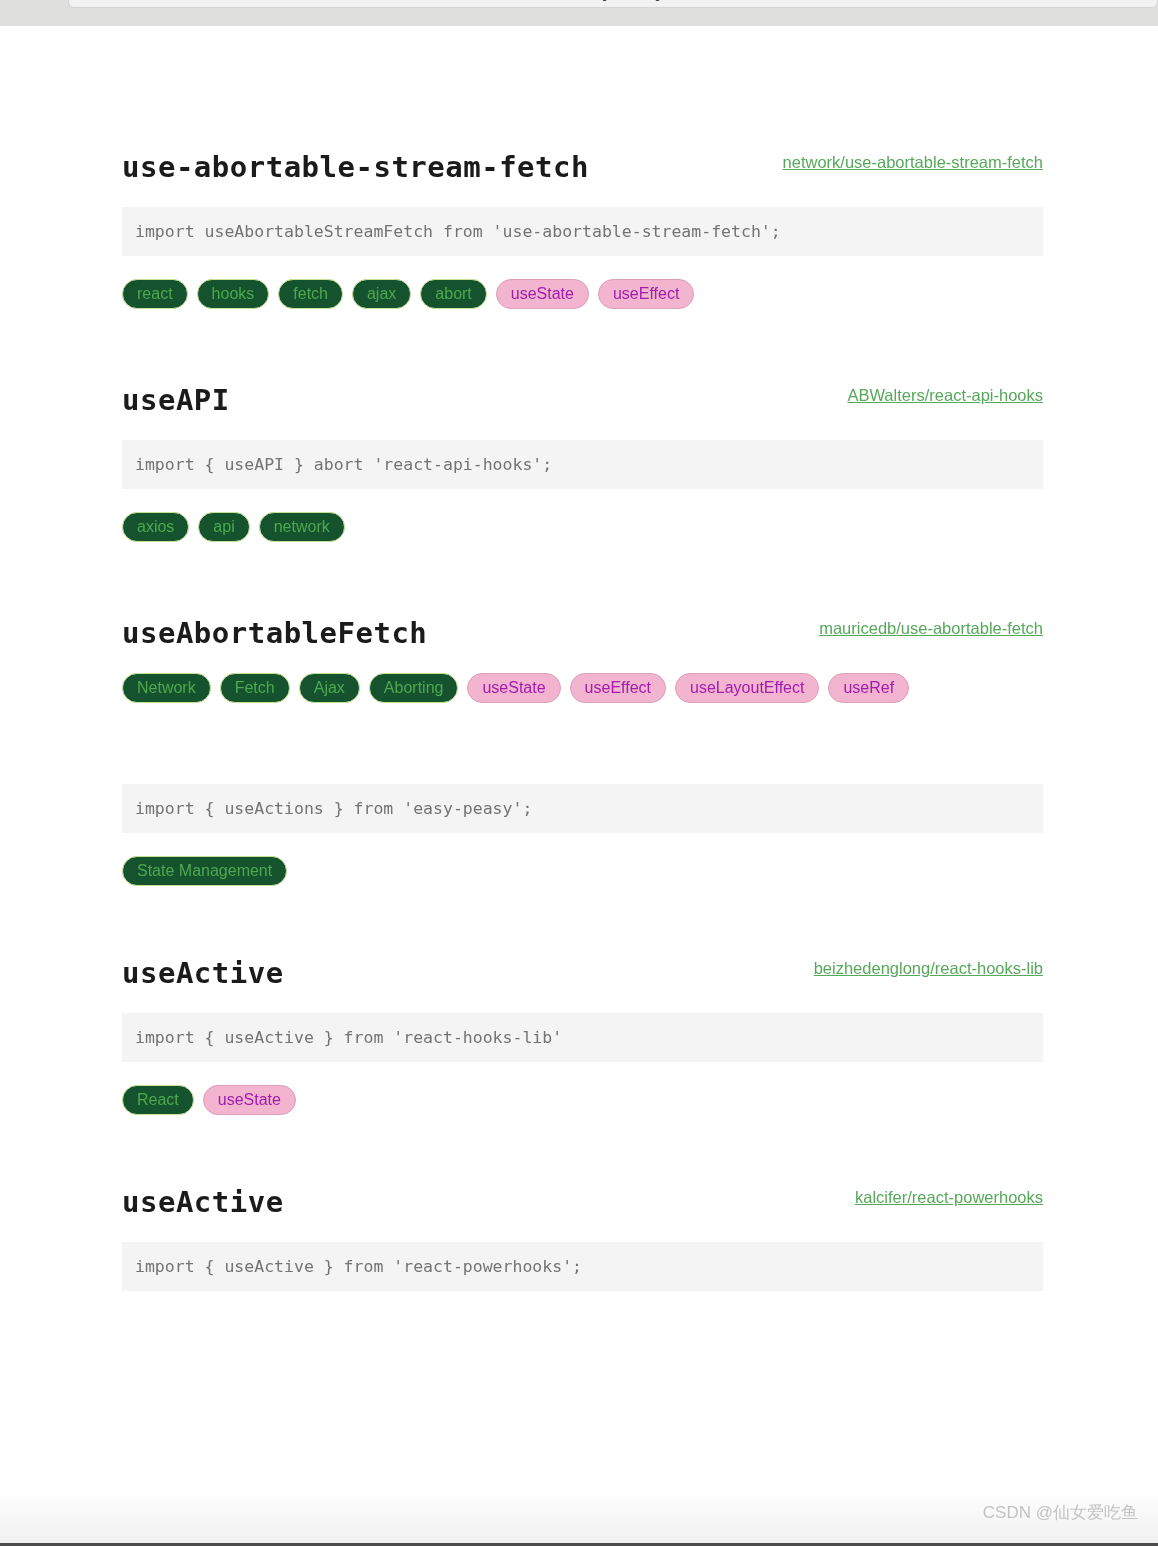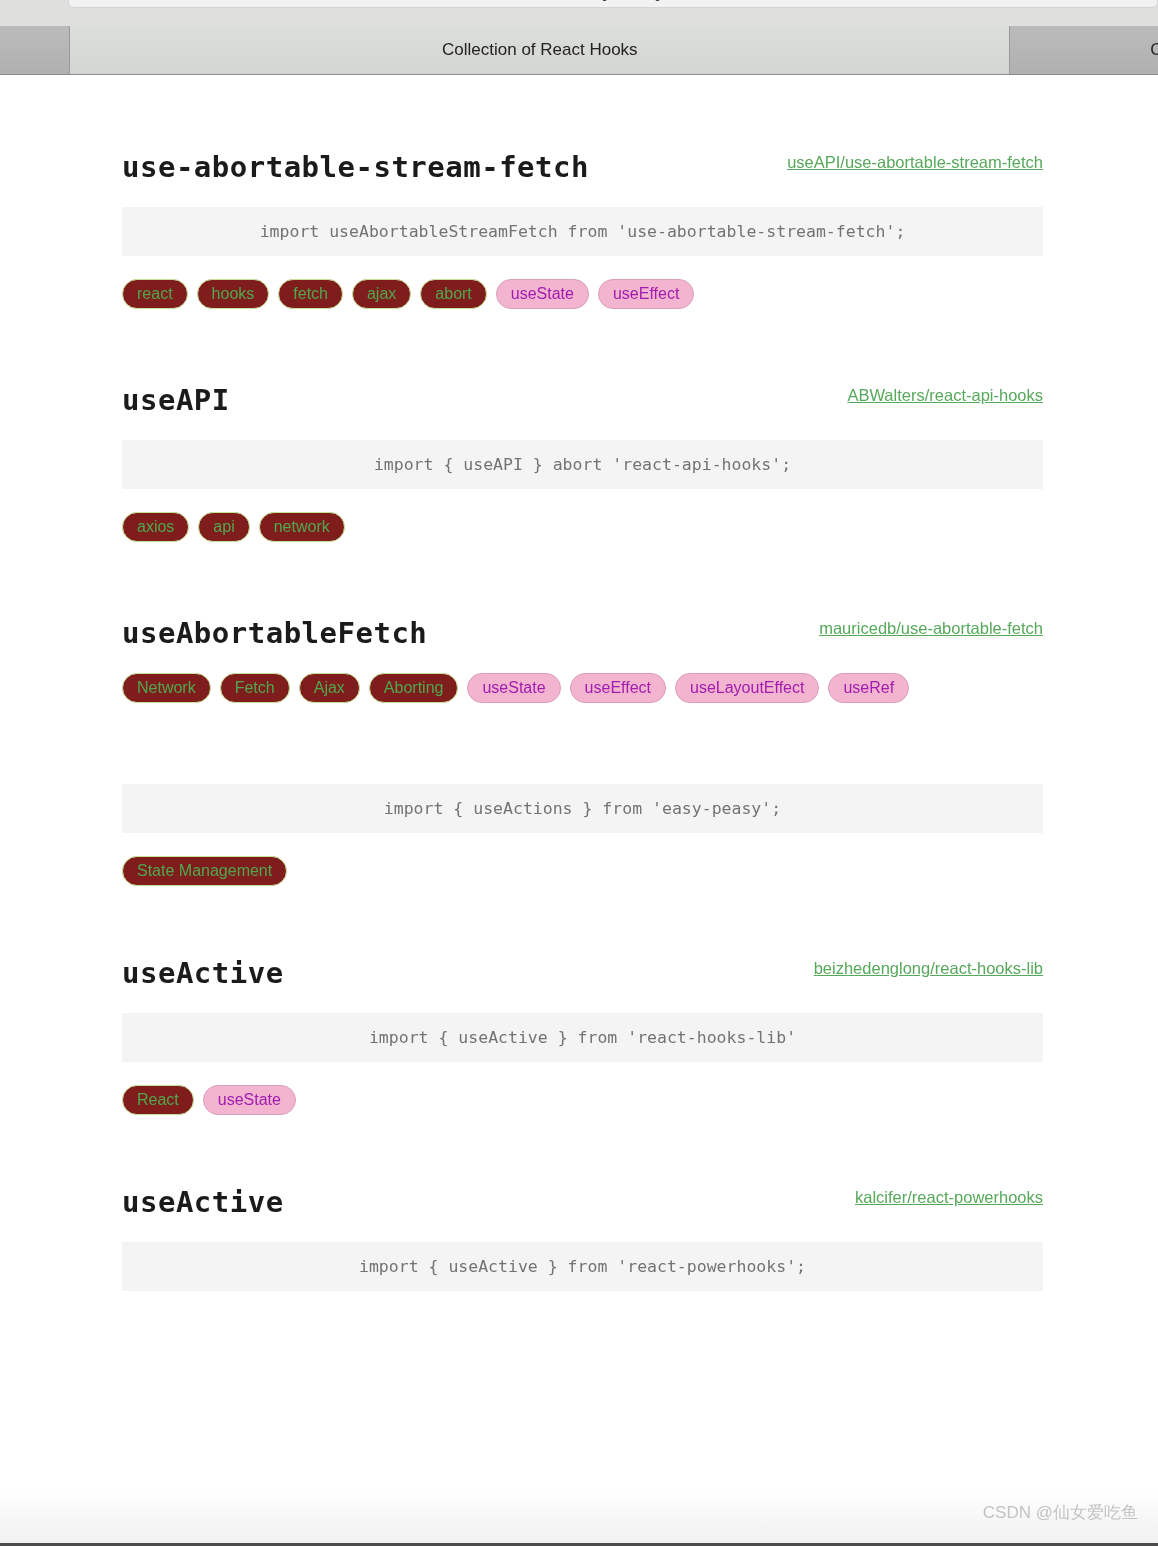--- a/index.html
+++ b/index.html
@@ -89,21 +89,20 @@
     top: 76px; left: 0;
     width: 1158px;
     height: 1470px;
     background: #ffffff;
     overflow: hidden;
   }
 
   .hook {
     position: relative;
     padding: 0 115px 0 122px;
-    text-align: center;
   }
   .hook-head {
     position: relative;
     display: block;
     height: 46px;
   }
   .hook-title {
     position: absolute;
     left: 0;
     bottom: 0;
@@ -144,21 +143,21 @@
     display: inline-flex;
     align-items: center;
     height: 30px;
     padding: 0 14px;
     border-radius: 15px;
     font-size: 16px;
     line-height: 1;
     white-space: nowrap;
   }
   .tag.green {
-    background: #7f1d1d;
+    background: #14532d;
     border: 1px solid #c6e297;
     color: #4fa84f;
   }
   .tag.pink {
     background: #f2b4ce;
     border: 1px solid #dba0b9;
     color: #a21caf;
   }
 
   .spacer-sm { height: 58px; }
@@ -188,40 +187,29 @@
 <body>
 
 <div id="app">
 
   <div class="chrome-top">
     <div class="chrome-omnibox-tail"></div>
     <div class="chrome-descender" style="left:602px"></div>
     <div class="chrome-descender" style="left:655px"></div>
   </div>
 
-  <div class="tabstrip">
-    <div class="tab inactive">
-      <span></span>
-    </div>
-    <div class="tab active">
-      <span>Collection of React Hooks</span>
-    </div>
-    <div class="tab partial">
-      <span>C</span>
-    </div>
-  </div>
 
   <div class="page">
 
     <div class="spacer-lg"></div>
 
     <div class="hook">
       <div class="hook-head">
         <div class="hook-title">use-abortable-stream-fetch</div>
-        <a class="hook-repo" href="#">useAPI/use-abortable-stream-fetch</a>
+        <a class="hook-repo" href="#">network/use-abortable-stream-fetch</a>
       </div>
       <div class="code-block">import useAbortableStreamFetch from 'use-abortable-stream-fetch';</div>
       <div class="tags">
         <span class="tag green">react</span>
         <span class="tag green">hooks</span>
         <span class="tag green">fetch</span>
         <span class="tag green">ajax</span>
         <span class="tag green">abort</span>
         <span class="tag pink">useState</span>
         <span class="tag pink">useEffect</span>

